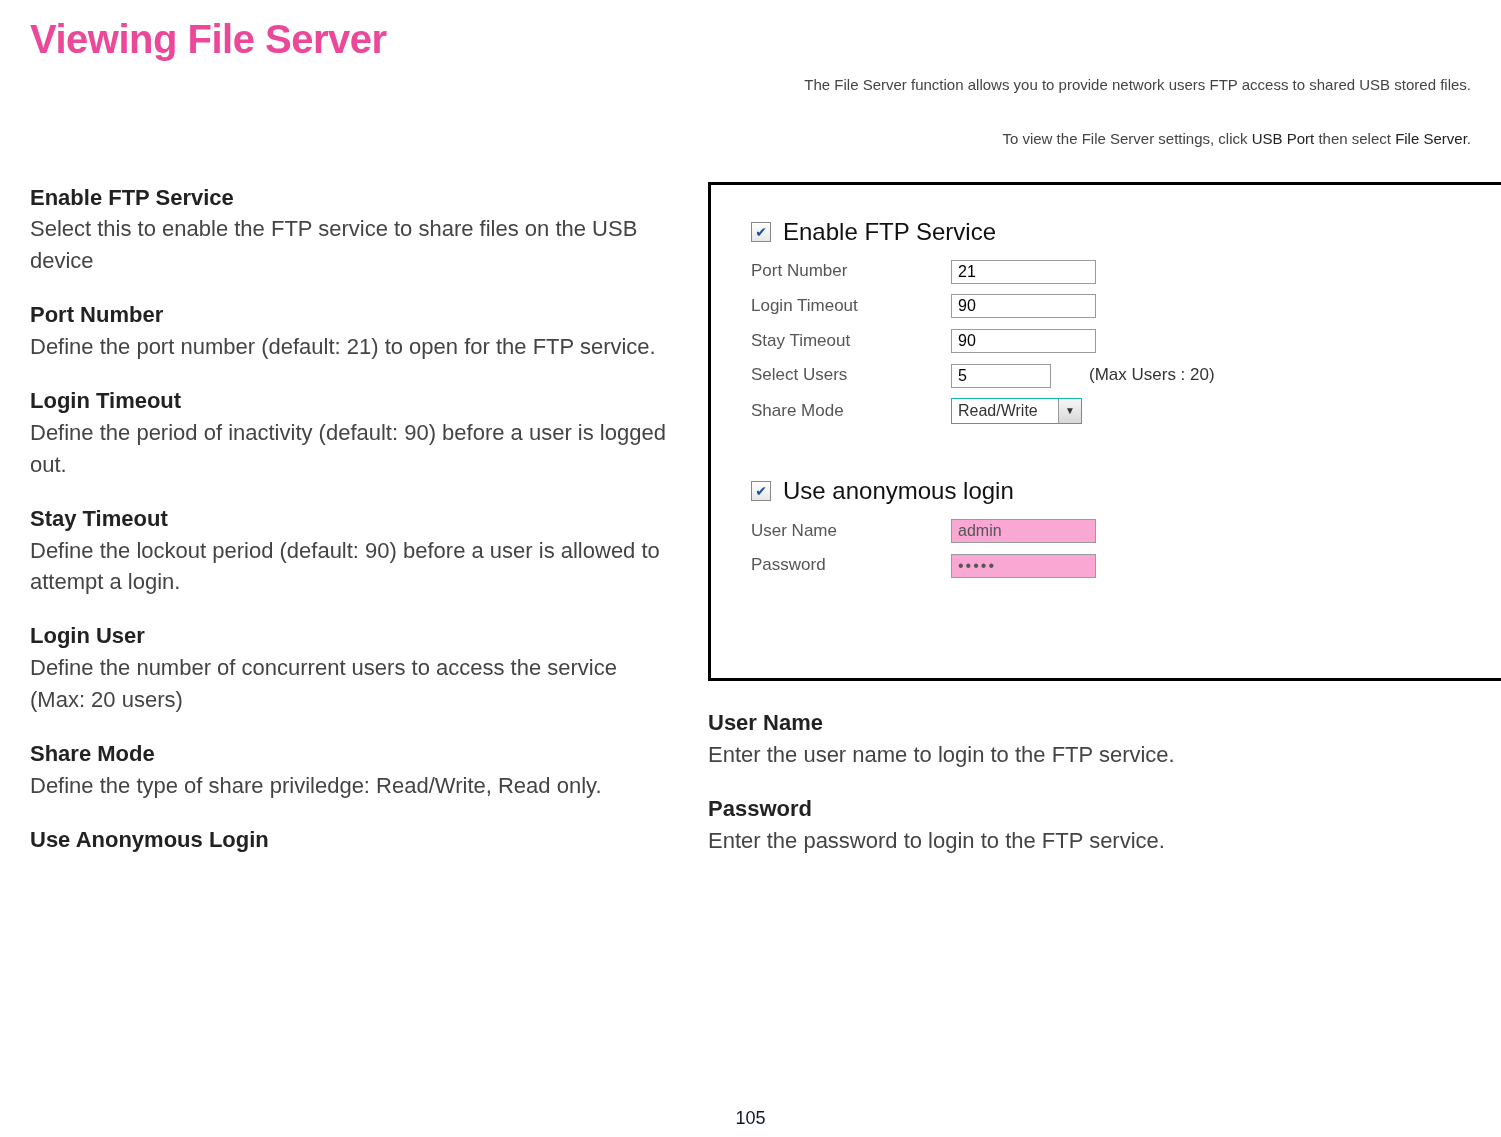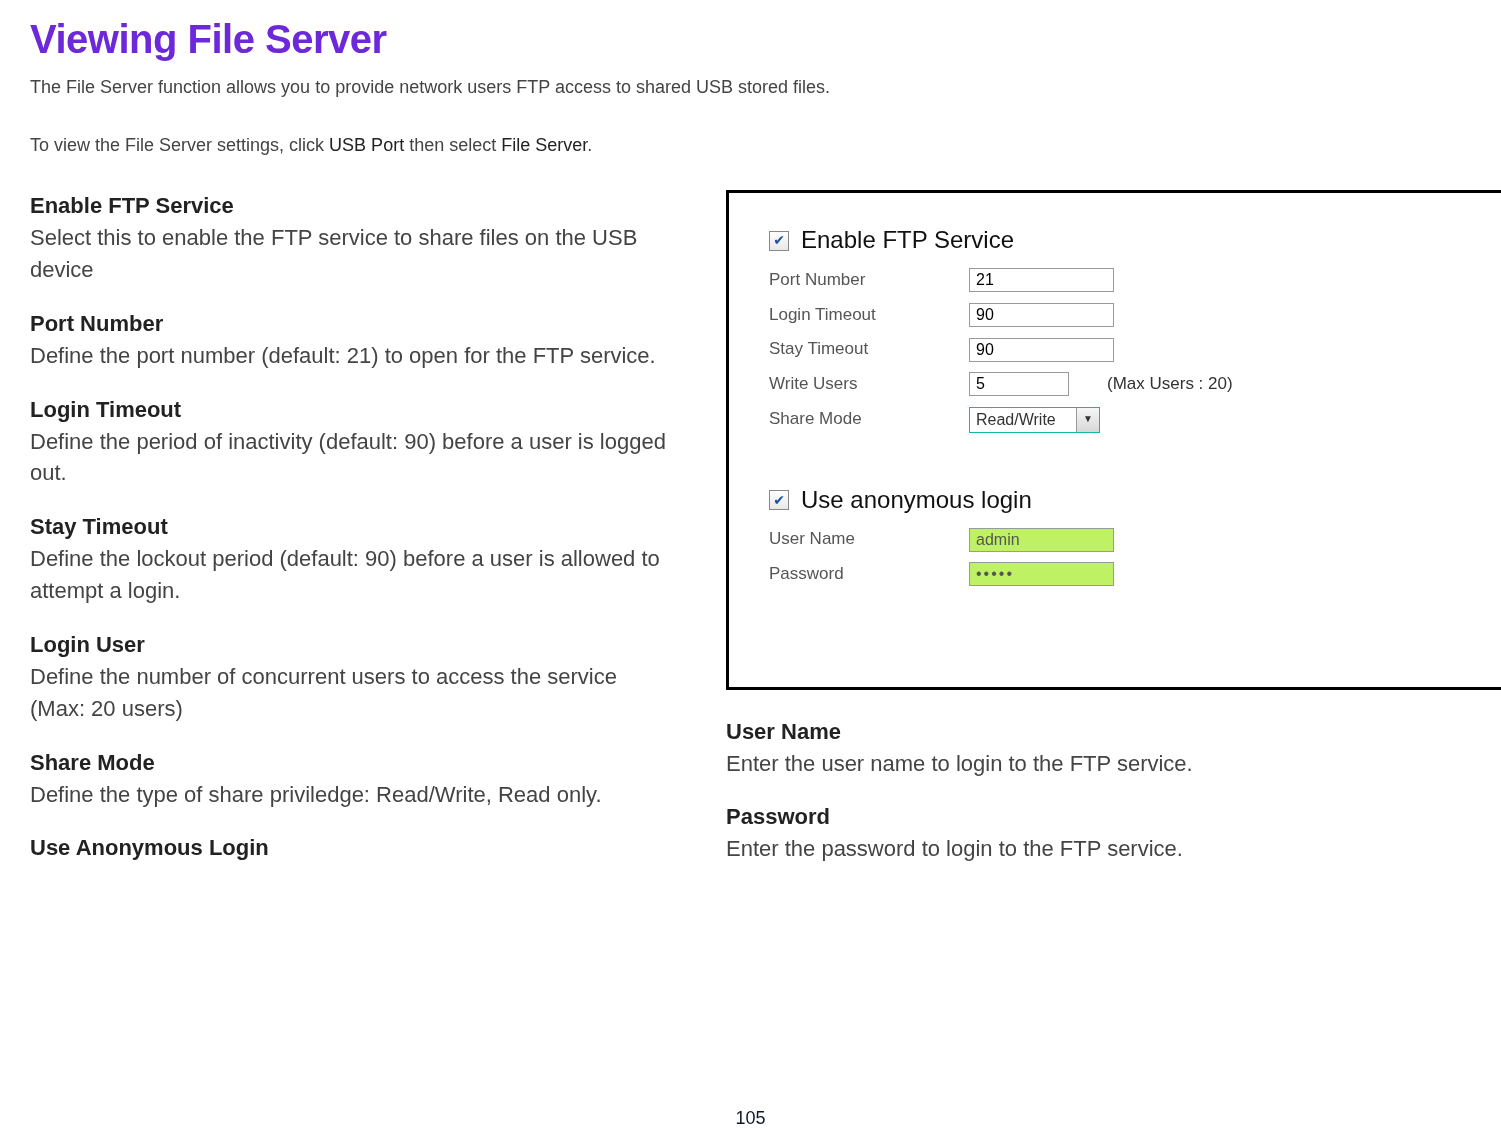--- a/index.html
+++ b/index.html
@@ -13,42 +13,43 @@
   }
   .page {
     width: 1501px;
     min-height: 1137px;
     box-sizing: border-box;
     padding: 10px 30px 30px 30px;
     position: relative;
   }
   .cols {
     display: flex;
-    gap: 56px;
+    gap: 38px;
     align-items: flex-start;
   }
   .left-col {
     flex: 0 0 640px;
   }
   .right-col {
     flex: 0 0 830px;
   }
   h1 {
     font-family: "Segoe UI", Arial, sans-serif;
     font-weight: 700;
     font-stretch: condensed;
     letter-spacing: -0.5px;
     font-size: 40px;
     margin: 0 0 6px 0;
-    color: #6d28d9;
+    color: #ec4899;
   }
   .intro {
-    font-size: 18px;
+    font-size: 15px;
     color: #444;
     margin-bottom: 32px;
+    text-align: right;
   }
   .intro .bold { font-weight: 400; color:#222; }
   .defblock {
     margin-bottom: 22px;
   }
   .defblock .term {
     font-weight: 700;
     color: #222;
     font-size: 22px;
   }
@@ -98,21 +99,21 @@
   .txt-input {
     border: 1px solid #9a9a9a;
     font-size: 16px;
     padding: 2px 6px;
     box-sizing: border-box;
     background: #fff;
   }
   .txt-input.w180 { width: 145px; }
   .txt-input.w100 { width: 100px; }
   .txt-input.disabled {
-    background: #bef264;
+    background: #f9a8d4;
     color: #555;
   }
   .select-wrap {
     display: inline-flex;
     align-items: stretch;
     border: 1px solid #14b8a6;
     background: #fff;
     height: 24px;
     overflow: hidden;
   }
@@ -219,21 +220,21 @@
           <span class="flabel">Login Timeout</span>
           <input class="txt-input w180" value="90" style="">
         </div>
 
         <div class="form-row">
           <span class="flabel">Stay Timeout</span>
           <input class="txt-input w180" value="90" style="">
         </div>
 
         <div class="form-row">
-          <span class="flabel">Write Users</span>
+          <span class="flabel">Select Users</span>
           <input class="txt-input w100" value="5" style="">
           <span class="hint">(Max Users : 20)</span>
         </div>
 
         <div class="form-row">
           <span class="flabel">Share Mode</span>
           <span class="select-wrap">
             <span class="sel-text">Read/Write</span>
             <span class="sel-btn">▼</span>
           </span>

